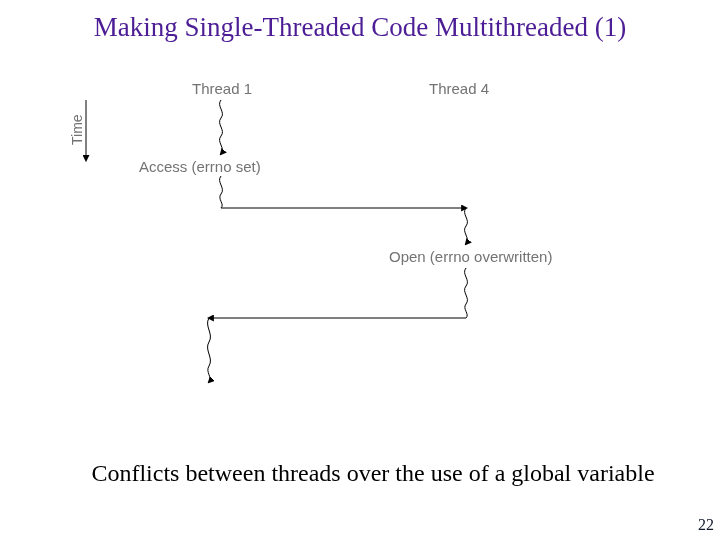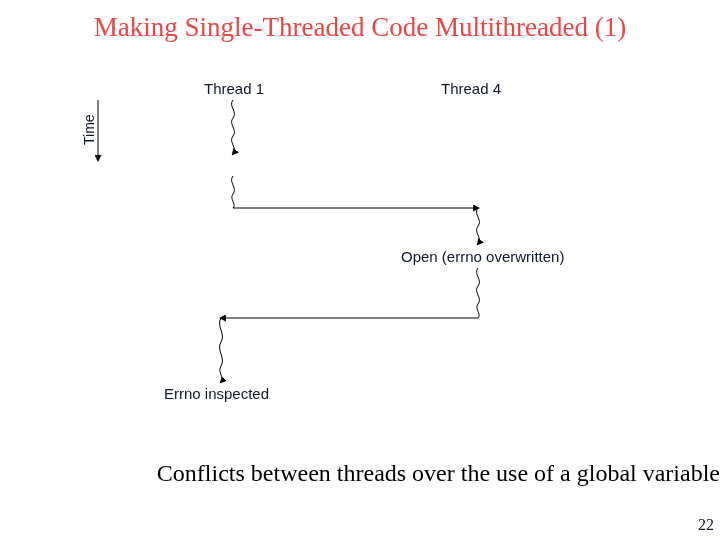--- a/index.html
+++ b/index.html
@@ -18,50 +18,50 @@
     width: 720px;
     height: 540px;
   }
   .title {
     position: absolute;
     top: 12px;
     left: 0;
     width: 720px;
     text-align: center;
     font-size: 27px;
-    color: #ef4444;
+    color: #4c1d95;
   }
   .caption {
     position: absolute;
     top: 460px;
     left: 0;
     width: 720px;
-    text-align: right;
+    text-align: center;
     padding-left: 26px;
     font-size: 24px;
     color: #000;
     box-sizing: border-box;
   }
   .pagenum {
     position: absolute;
     bottom: 6px;
     right: 6px;
     font-size: 16px;
     color: #0f172a;
   }
   
   .diagram {
     position: absolute;
-    left: 86px;
+    left: 74px;
     top: 80px;
     width: 540px;
     height: 340px;
     font-family: Arial, Helvetica, sans-serif;
     font-size: 15px;
-    color: #0f172a;
+    color: #737373;
   }
   .dlabel {
     position: absolute;
     white-space: nowrap;
   }
   .time-label {
     position: absolute;
     left: -5px;
     top: 65px;
     transform: rotate(-90deg);
@@ -77,22 +77,22 @@
 <div class="slide">
   <div class="title">Making Single-Threaded Code Multithreaded (1)</div>
 
   <div class="diagram">
 
     <div class="dlabel" style="left:118px; top:0px;">Thread 1</div>
     <div class="dlabel" style="left:355px; top:0px;">Thread 4</div>
 
     <div class="time-label">Time</div>
 
+    <div class="dlabel" style="left:65px; top:78px;">Access (errno set)</div>
     <div class="dlabel" style="left:315px; top:168px;">Open (errno overwritten)</div>
-    <div class="dlabel" style="left:78px; top:305px;">Errno inspected</div>
 
     <svg width="540" height="340" style="position:absolute;left:0;top:0;">
       <defs>
         <marker id="arr" viewBox="0 0 10 10" refX="7" refY="5" markerWidth="7" markerHeight="7" orient="auto">
           <path d="M0,0 L10,5 L0,10 z" fill="#000"></path>
         </marker>
       </defs>
 
       <line x1="12" y1="20" x2="12" y2="80" class="st" marker-end="url(#arr)"></line>
 

